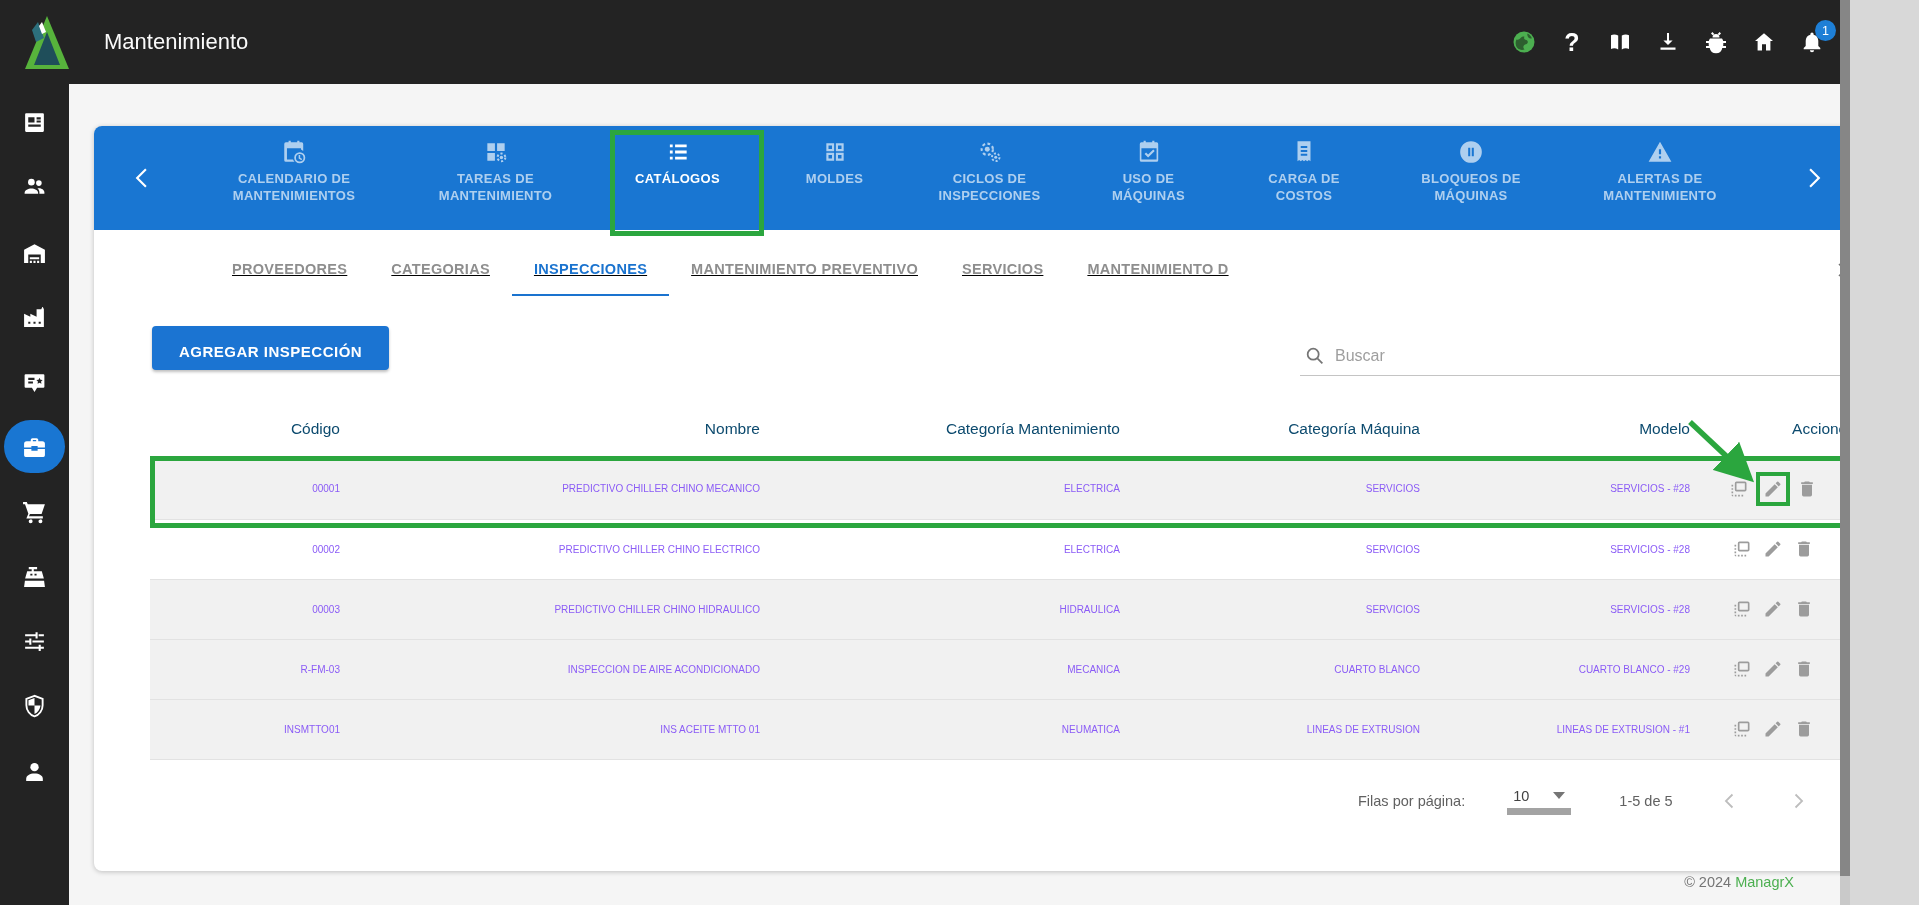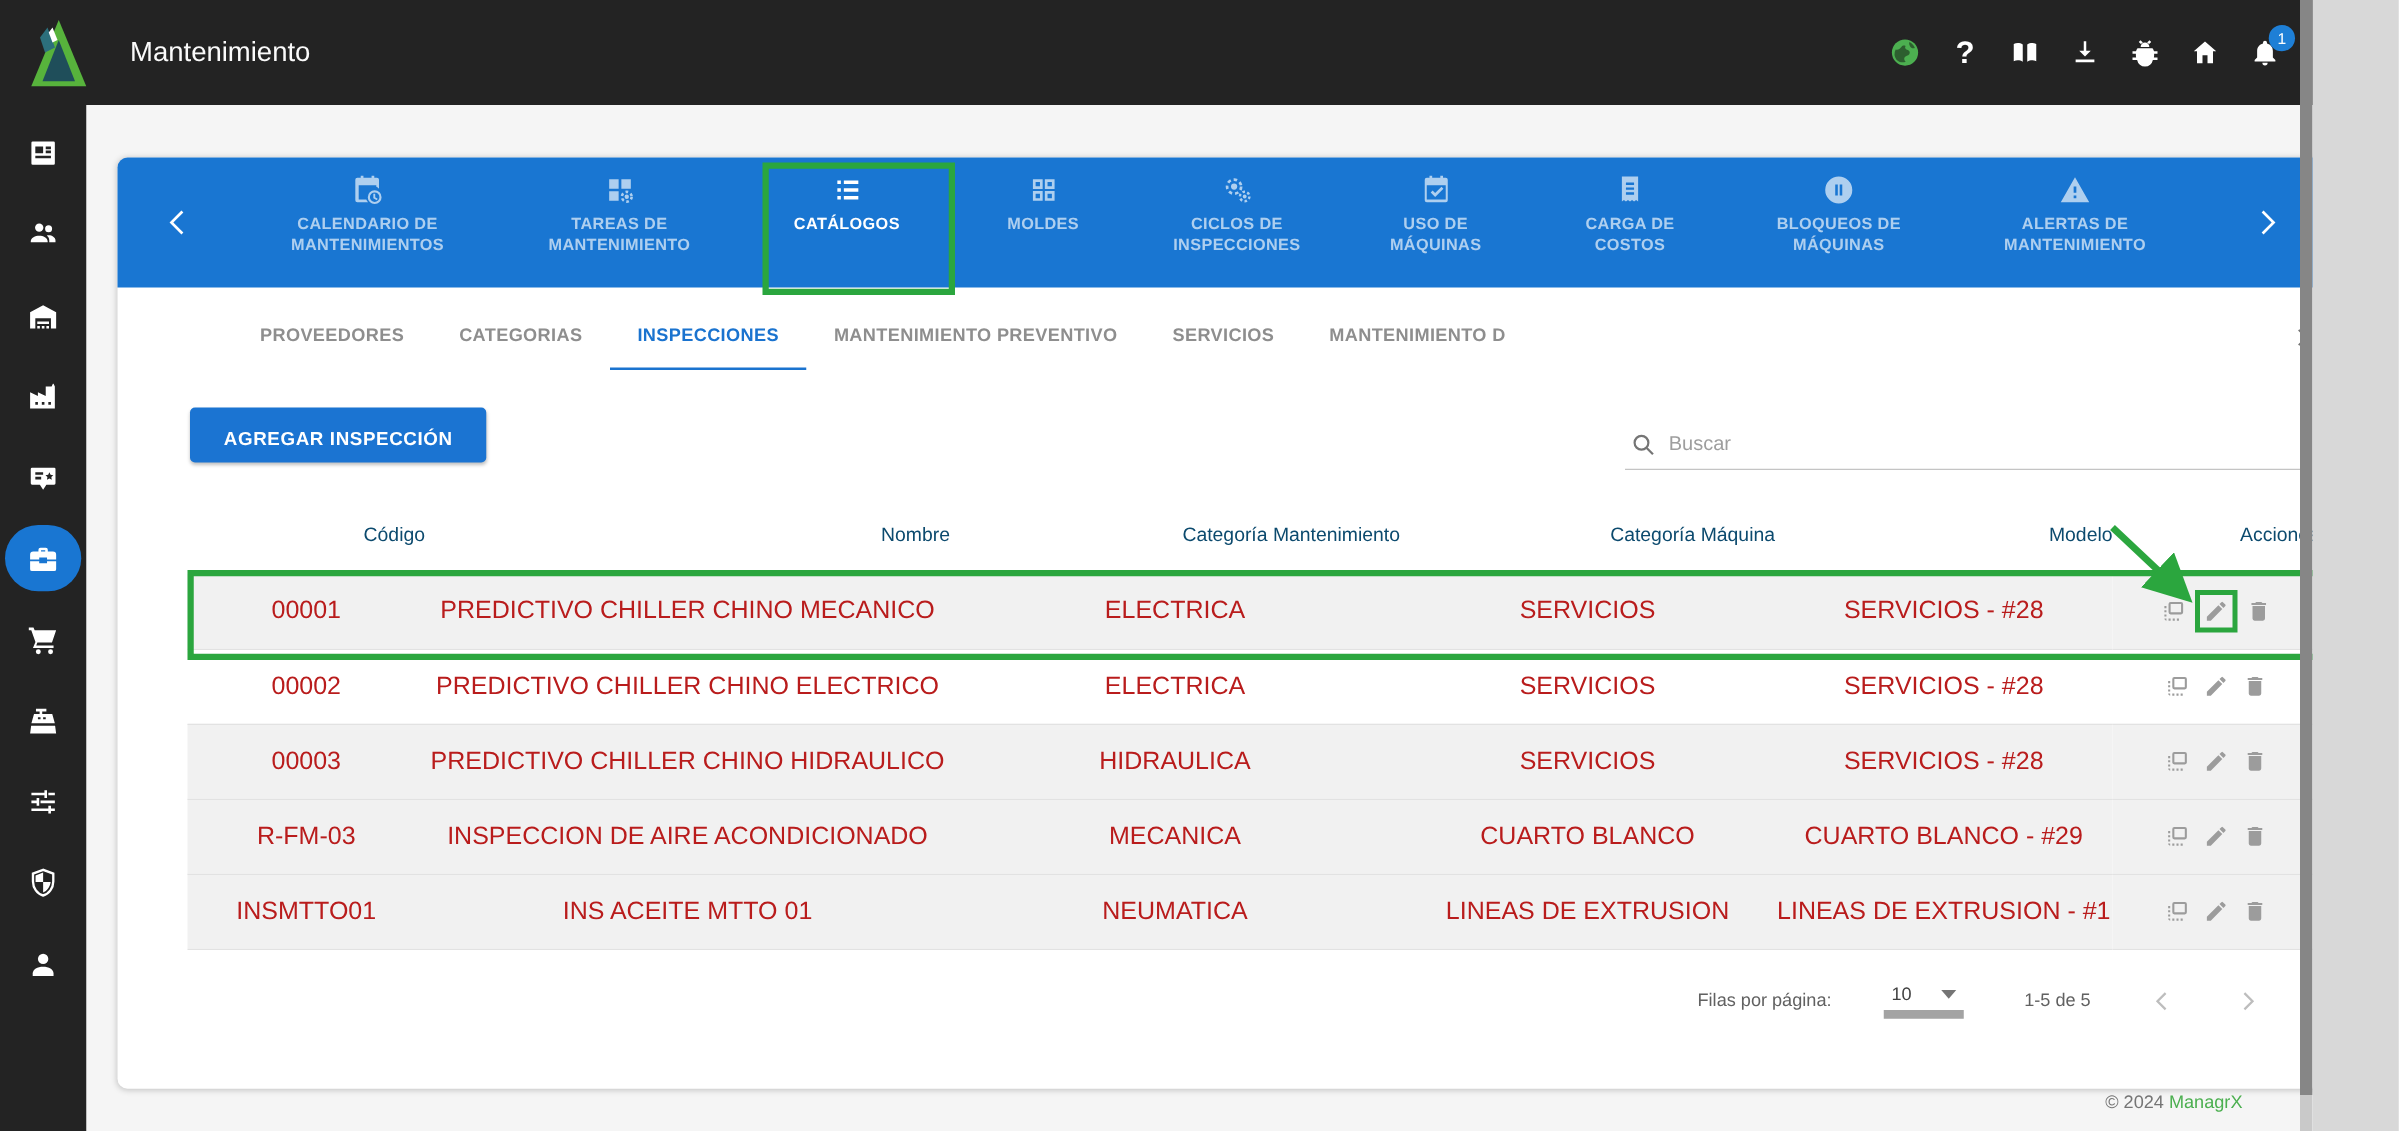--- a/index.html
+++ b/index.html
@@ -32,37 +32,37 @@
   .nav-chev.right { width:50px; margin-left:auto; }
   .nav-chev svg { width:26px; height:26px; }
   .nav-tab { flex:0 0 auto; display:flex; flex-direction:column; align-items:center; padding-top:13px; color:rgba(255,255,255,.65); cursor:pointer; }
   .nav-tab svg { width:26px; height:26px; flex:0 0 auto; }
   .nav-tab .lbl { margin-top:5px; font-size:13px; line-height:17px; font-weight:bold; letter-spacing:.3px; text-align:center; padding:0 16px; }
   .nav-tab.active { color:#ffffff; }
   .nav-tab.clipped { width:47px; overflow:hidden; }
   .nav-tab.clipped .lbl { padding:0; margin-top:27px; }
 
   
-  .subtabs { position:absolute; left:0; top:118px; width:1791px; height:52px; display:flex; padding-left:92px; }
+  .subtabs { position:absolute; left:0; top:118px; width:1791px; height:52px; display:flex; padding-left:116px;text-decoration:underline; }
   .subtab { height:52px; line-height:50px; padding:0 22px; font-size:14.5px; font-weight:bold; letter-spacing:.3px; color:#8e8e8e; cursor:pointer; white-space:nowrap; }
   .subtab.active { color:#1a73cf; border-bottom:2px solid #1a73cf; }
   .subtab-chev { position:absolute; right:35px; top:0; height:52px; display:flex; align-items:center; color:#757575; cursor:pointer; }
   .subtab-chev svg { width:18px; height:18px; }
 
   
   .add-btn { position:absolute; left:58px; top:200px; height:44px; padding:4px 27px; background:#1b74d2; border:none; border-radius:4px; color:#fff; font-family:"Liberation Sans",sans-serif; font-size:15px; font-weight:bold; letter-spacing:.5px; line-height:44px; box-shadow:0 2px 3px rgba(0,0,0,.25); cursor:pointer; }
   .search { position:absolute; left:1206px; top:210px; width:548px; height:40px; border-bottom:1px solid #c4c4c4; display:flex; align-items:center; }
   .search svg { width:21px; height:21px; color:#757575; margin:0 10px 0 4px; flex:0 0 auto; }
   .search input { border:none; outline:none; background:transparent; font-family:"Liberation Sans",sans-serif; font-size:16px; color:#424242; width:480px; }
   .search input::placeholder { color:#9e9e9e; }
 
   
   table.grid { position:absolute; left:56px; top:273px; width:1705px; border-collapse:collapse; table-layout:fixed; }
   table.grid th { height:60px; font-size:15.5px; font-weight:normal; color:#0c4a6e; text-align:right; }
-  table.grid td { height:60px; font-size:20px; color:#b91c1c; text-align:center; }
+  table.grid td { height:60px; font-size:10px; color:#8b5cf6; text-align:right; }
   table.grid tbody tr { border-bottom:1px solid #e2e2e2; }
   table.grid tbody tr.shaded { background:#f1f1f1; }
   .actions { display:flex; align-items:center; justify-content:center; gap:11px; color:#9c9c9c; }
   .actions svg { width:20px; height:20px; cursor:pointer; }
   .pencil-wrap { display:inline-flex; }
   .pencil-wrap.boxed { border:4px solid #2ba63e; padding:3px; margin:-7px -4px; }
 
   
   .pagination { position:absolute; left:1264px; top:655px; height:40px; display:flex; align-items:center; color:#616161; font-size:14.5px; }
   .pag-label { margin-right:42px; }

